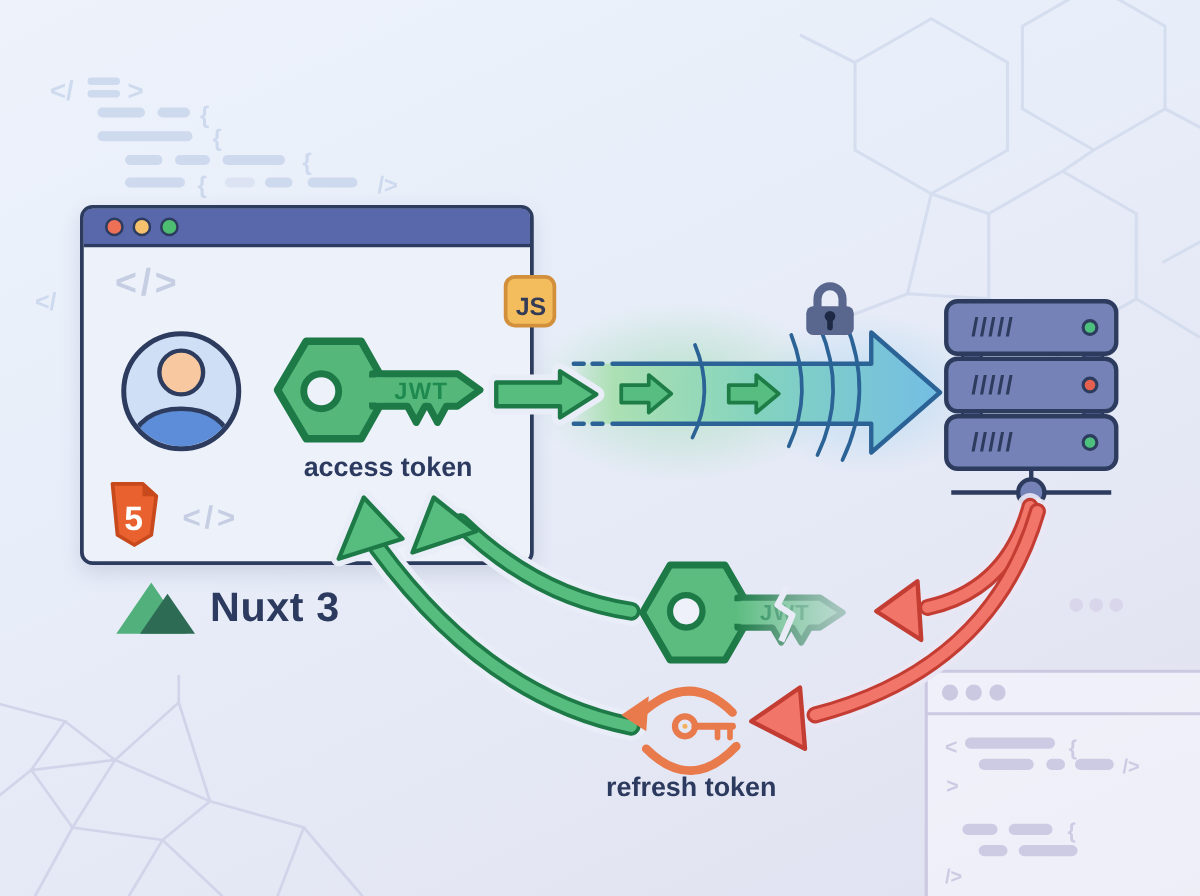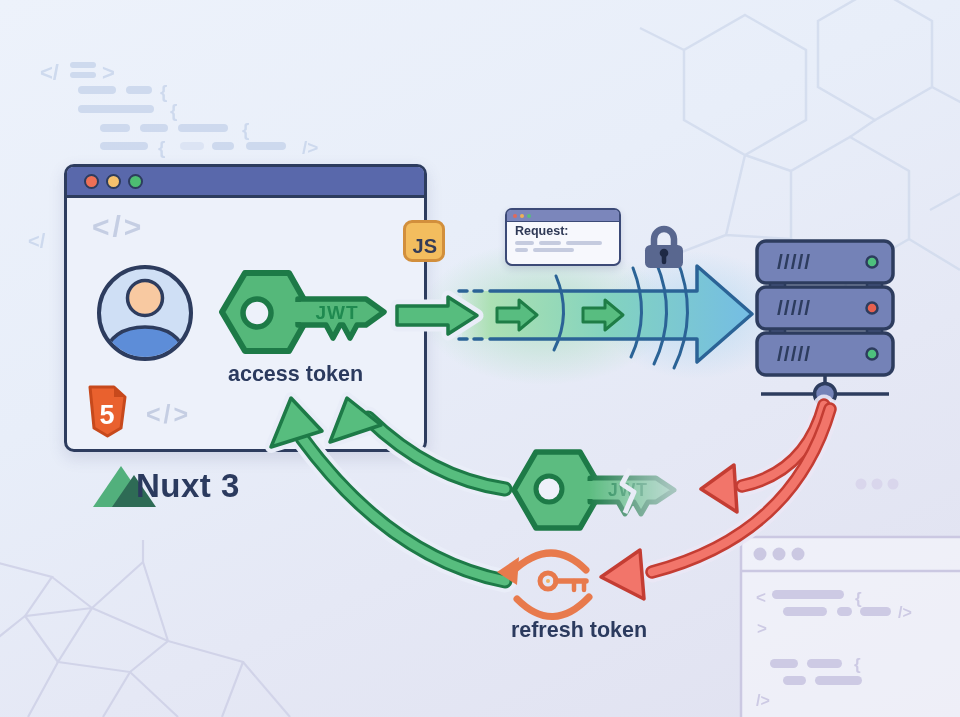--- a/index.html
+++ b/index.html
@@ -20,23 +20,23 @@
   .code-icon{position:absolute;color:#c5cee3;font-weight:700;letter-spacing:3px;}
   .code-icon-1{left:92px;top:210px;font-size:30px;}
   .code-icon-2{left:146px;top:400px;font-size:25px;}
 
   .js-badge{position:absolute;left:366px;top:220px;width:42px;height:42px;box-sizing:border-box;
     background:#f3bd5e;border:3px solid #d28f3c;border-radius:9px;display:flex;
     align-items:flex-end;justify-content:flex-end;padding:0 5px 1px 0;
     font-size:20px;font-weight:800;color:#333b57;margin-left:37px;}
 
   .label{position:absolute;color:#2b3a5e;font-weight:700;}
-  .access-token-label{left:228px;top:362px;width:150px;text-align:left;font-size:21.5px;}
-  .refresh-token-label{left:503px;top:618px;width:152px;text-align:center;font-size:21.5px;}
-  .nuxt-label{left:136px;top:467px;font-size:33px;font-weight:800;letter-spacing:.5px;}
+  .access-token-label{left:228px;top:362px;width:150px;text-align:right;font-size:21.5px;}
+  .refresh-token-label{left:477px;top:618px;width:152px;text-align:center;font-size:21.5px;}
+  .nuxt-label{left:168px;top:467px;font-size:33px;font-weight:800;letter-spacing:.5px;}
 
   .mini-window{position:absolute;left:505px;top:208px;width:112px;height:54px;
     background:#f7f8fd;border:2.5px solid #3c4a77;border-radius:7px;
     box-shadow:0 3px 7px rgba(70,80,130,.18);}
   .mini-header{height:11px;background:#7b86bb;border-bottom:1.5px solid #3c4a77;
     border-radius:4px 4px 0 0;display:flex;align-items:center;gap:3px;padding-left:6px;}
   .mini-dot{width:4px;height:4px;border-radius:50%;}
   .mini-title{font-size:12.5px;font-weight:700;color:#2f3956;margin:2px 0 2px 8px;}
   .bar-row{display:flex;gap:5px;margin:3px 0 0 8px;}
   .bar{height:4px;background:#c5cbdf;border-radius:2px;}
@@ -177,37 +177,20 @@
   </svg>
 
   <div class="browser-window">
     <div class="browser-header">
       <div class="light" style="background:#ee7057"></div>
       <div class="light" style="background:#f5c16d"></div>
       <div class="light" style="background:#4dbd72"></div>
     </div>
   </div>
 
-  <div class="mini-window">
-    <div class="mini-header">
-      <div class="mini-dot" style="background:#e06a5a"></div>
-      <div class="mini-dot" style="background:#eeb055"></div>
-      <div class="mini-dot" style="background:#57bd7e"></div>
-    </div>
-    <div class="mini-title">Request:</div>
-    <div class="bar-row">
-      <div class="bar" style="width:19px"></div>
-        <div class="bar" style="width:22px"></div>
-        <div class="bar" style="width:36px"></div>
-    </div>
-    <div class="bar-row">
-      <div class="bar" style="width:13px"></div>
-        <div class="bar" style="width:41px"></div>
-    </div>
-  </div>
 
   <svg class="layer fg" viewBox="0 0 960 717">
     <defs>
       <clipPath id="avc">
           <circle cx="145" cy="313" r="44"></circle>
         </clipPath>
       <linearGradient id="fadeG" gradientUnits="userSpaceOnUse" x1="490" y1="0" x2="688" y2="0">
         <stop offset="0" stop-color="#ffffff"></stop>
           <stop offset="0.5" stop-color="#ffffff"></stop>
         <stop offset="0.72" stop-color="#999999"></stop>

